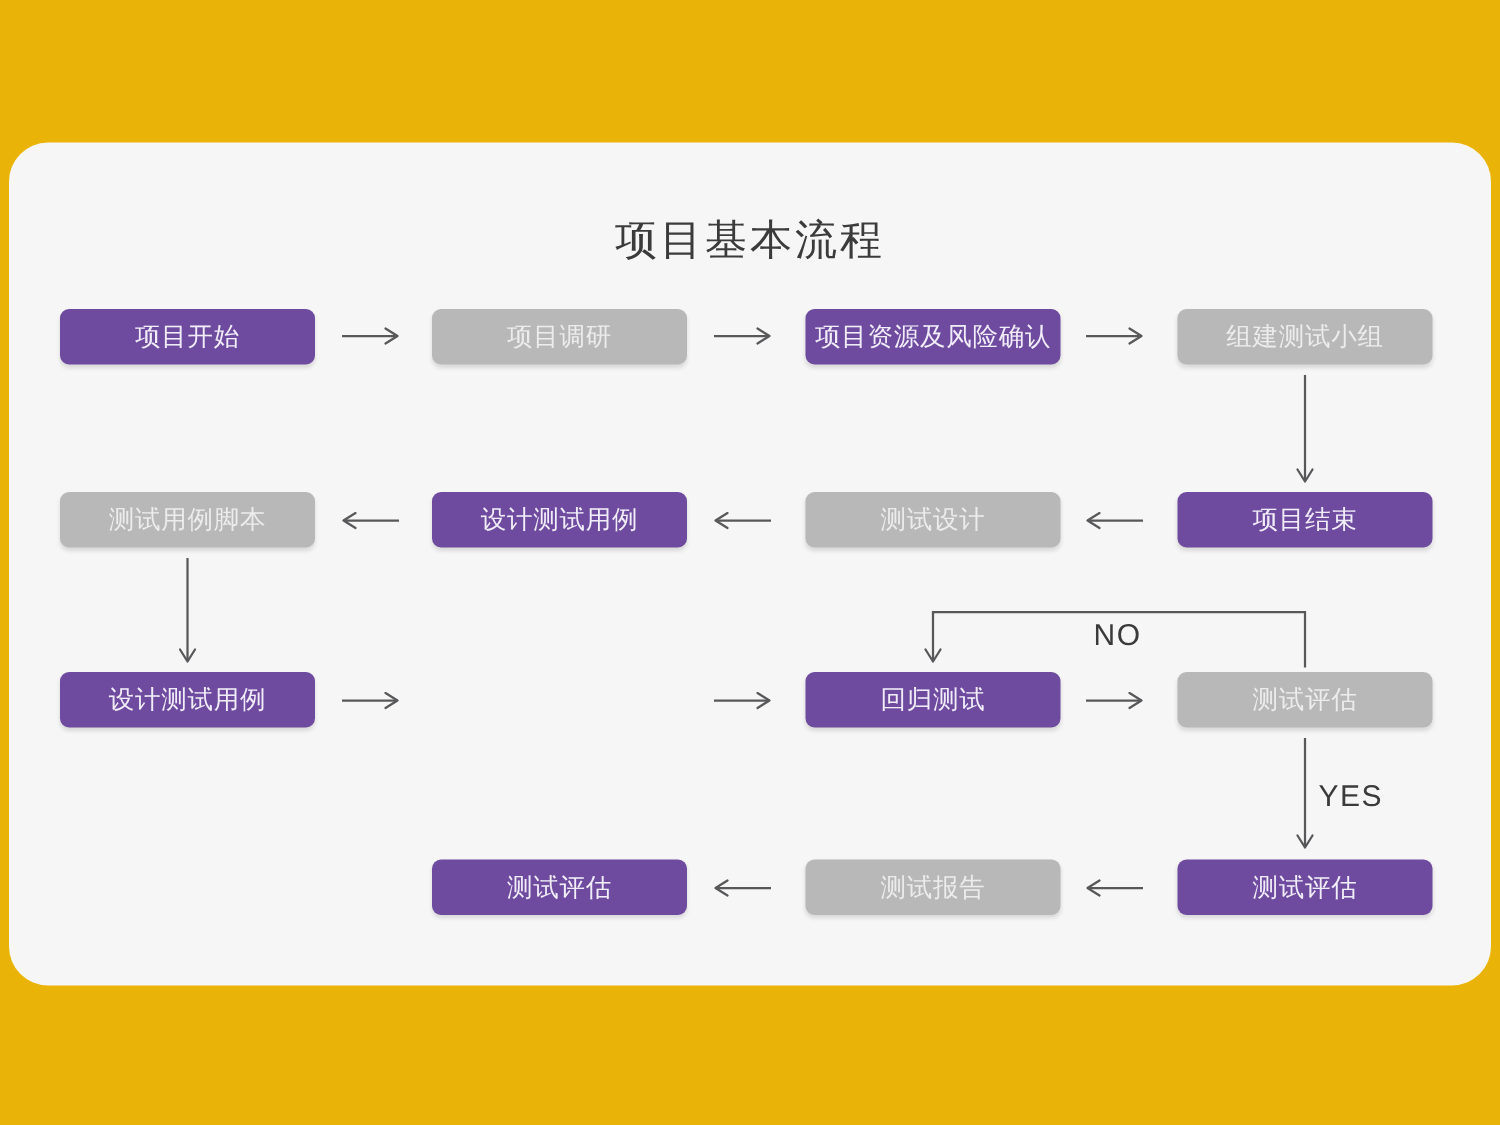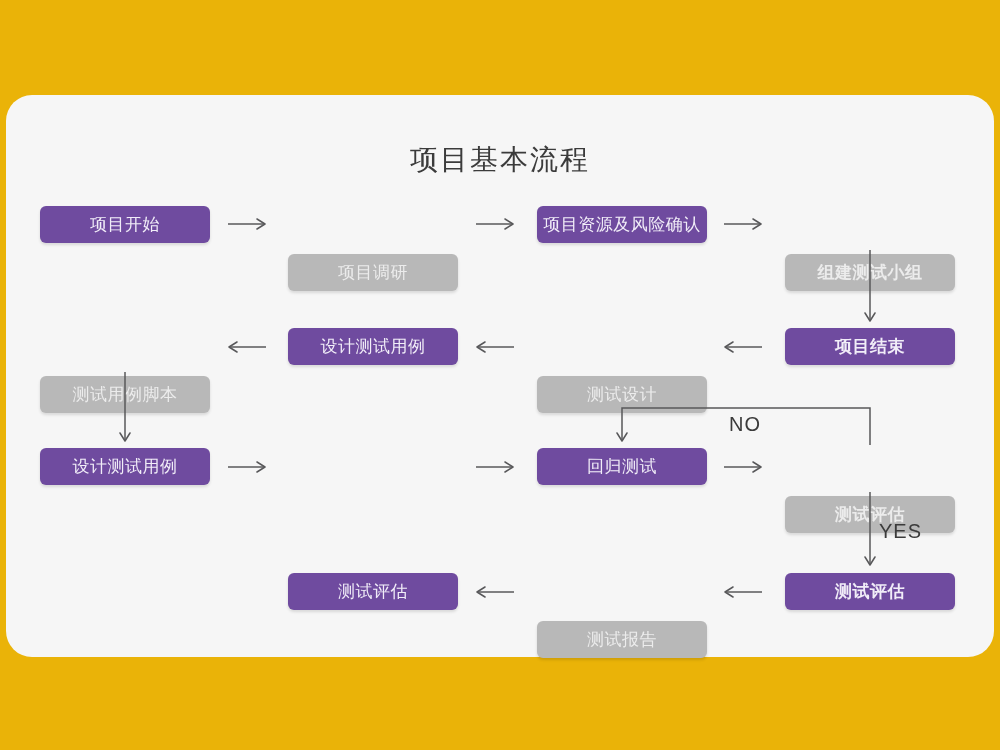--- a/index.html
+++ b/index.html
@@ -40,25 +40,25 @@
     align-items: center;
     justify-content: center;
     text-align: right;
     font-size: 17px;
     letter-spacing: 0.5px;
     line-height: 23px;
     white-space: pre-line;
     box-shadow: 0 2px 3px rgba(0,0,0,0.12);
   }
   .node.purple { background: var(--purple, #6f4b9f); color: var(--node-text, #f1edf8); }
-  .node.gray   { background: var(--gray, #b8b8b8);   color: var(--node-text-gray, #ececec); margin-top: 48px; }
+  .node.gray   { background: var(--gray, #b8b8b8);   color: var(--node-text-gray, #ececec); }
   .c1 { left: 40px; }
   .c2 { left: 288px; }
   .c3 { left: 537px; }
-  .c4 { left: 785px; font-weight: bold; }
+  .c4 { left: 785px; }
   .r1 { top: 206px; }
   .r2 { top: 328px; }
   .r3 { top: 448px; }
   .r4 { top: 573px; }
   .tall { top: 443px; height: 49px; }
   .edges {
     position: absolute;
     left: 0; top: 0;
     width: 1000px; height: 750px;
     pointer-events: none;

